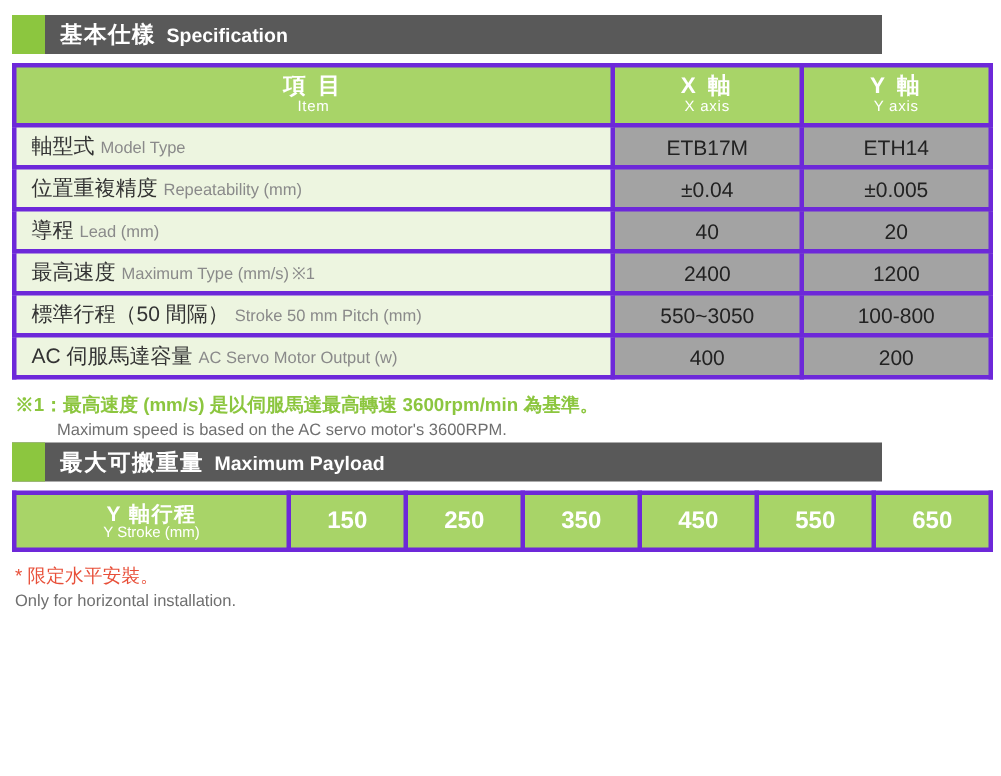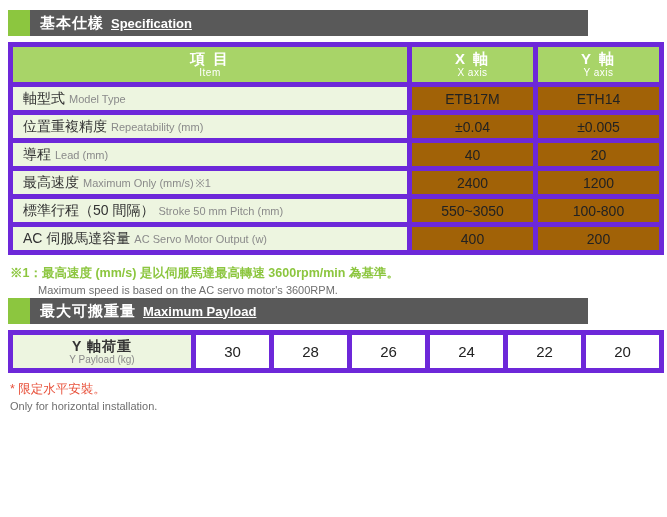--- a/index.html
+++ b/index.html
@@ -36,31 +36,30 @@
     color: #ffffff;
     font-size: 15px;
     font-weight: bold;
     letter-spacing: 1px;
   }
   .section-bar .title-en {
     color: #ffffff;
     font-size: 13px;
     font-weight: bold;
     margin-left: 7px;
-    text-decoration: underline;
   }
 
   
   table {
     border-collapse: collapse;
     width: 651px;
     table-layout: fixed;
   }
   td, th {
-    border: 5px solid #6d28d9;
+    border: 3px solid #6d28d9;
     padding: 0;
     text-align: center;
     vertical-align: middle;
   }
 
   
   .spec-head td {
     background: #a8d468;
     color: #ffffff;
     height: 40px;
@@ -97,21 +96,21 @@
     font-size: 11px;
     color: #8a8a8a;
     margin-left: 4px;
   }
   .lbl .note {
     font-size: 11px;
     color: #8a8a8a;
     margin-left: 2px;
   }
   .val {
-    background: #a16207;
+    background: #a3a3a3;
     font-size: 14px;
     color: #222222;
   }
   .val-wide {
     background: #ffffff;
     font-size: 14px;
     color: #222222;
   }
 
   
@@ -244,21 +243,21 @@
       <tr class="spec-row">
         <td class="lbl">
           <span class="cn">導程</span><span class="en">Lead (mm)</span>
         </td>
         <td class="val">40</td>
         <td class="val">20</td>
       </tr>
 
       <tr class="spec-row">
         <td class="lbl">
-          <span class="cn">最高速度</span><span class="en">Maximum Only (mm/s)</span><span class="note">※1</span>
+          <span class="cn">最高速度</span><span class="en">Maximum Type (mm/s)</span><span class="note">※1</span>
         </td>
         <td class="val">2400</td>
         <td class="val">1200</td>
       </tr>
 
       <tr class="spec-row">
         <td class="lbl">
           <span class="cn">標準行程（50 間隔）</span><span class="en">Stroke 50 mm Pitch (mm)</span>
         </td>
         <td class="val">550~3050</td>
@@ -292,31 +291,31 @@
       <colgroup>
         <col style="width:183px">
         <col style="width:78px">
         <col style="width:78px">
         <col style="width:78px">
         <col style="width:78px">
         <col style="width:78px">
         <col style="width:78px">
       </colgroup>
       <tbody>
-        <tr class="pl-row">
-          <td class="lbl2">
-            <span class="cn">Y 軸荷重</span>
-            <span class="en">Y Payload (kg)</span>
+        <tr class="pl-head">
+          <td>
+            <span class="cn">Y 軸行程</span>
+            <span class="en">Y Stroke (mm)</span>
           </td>
-          <td class="pv">30</td>
-          <td class="pv">28</td>
-          <td class="pv">26</td>
-          <td class="pv">24</td>
-          <td class="pv">22</td>
-          <td class="pv">20</td>
+          <td class="num">150</td>
+          <td class="num">250</td>
+          <td class="num">350</td>
+          <td class="num">450</td>
+          <td class="num">550</td>
+          <td class="num">650</td>
         </tr>
       </tbody>
     </table>
 
     <div class="foot2">
       <span class="f-cn">* 限定水平安裝。</span>
       <span class="f-en">Only for horizontal installation.</span>
     </div>
   </div>
 

